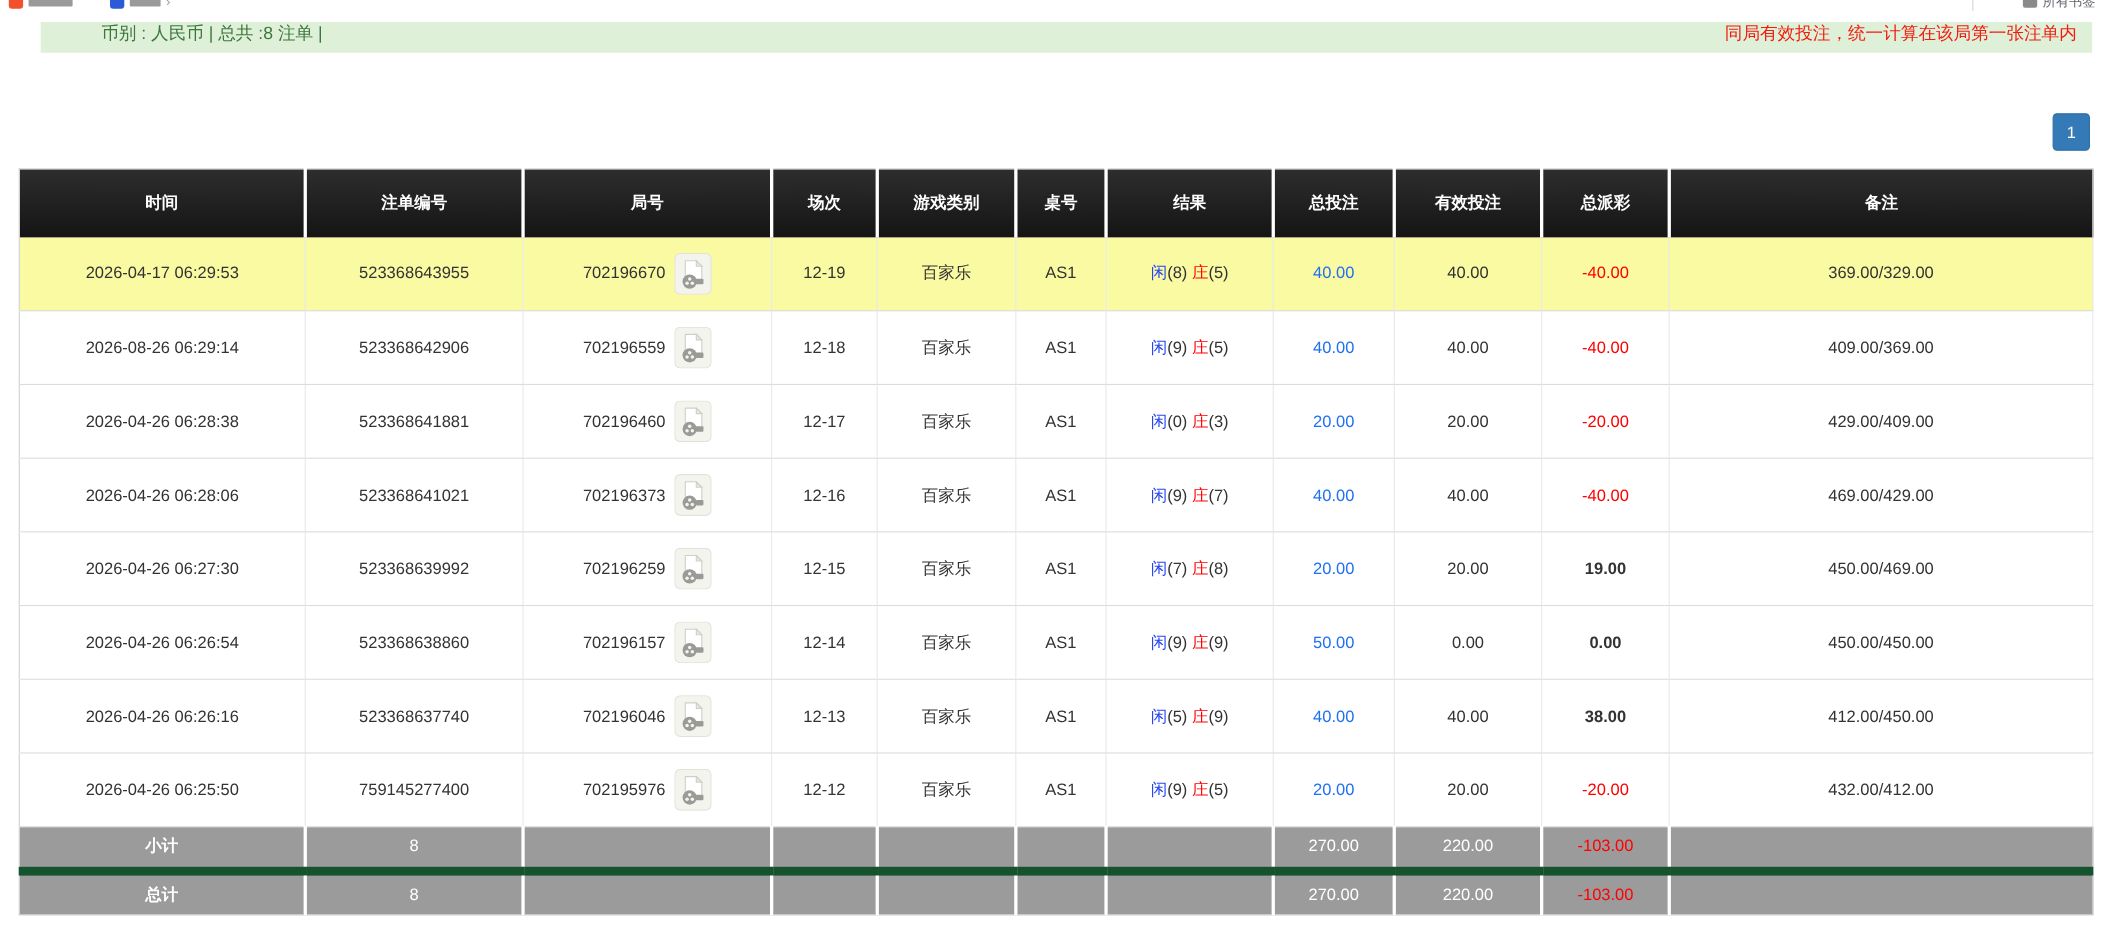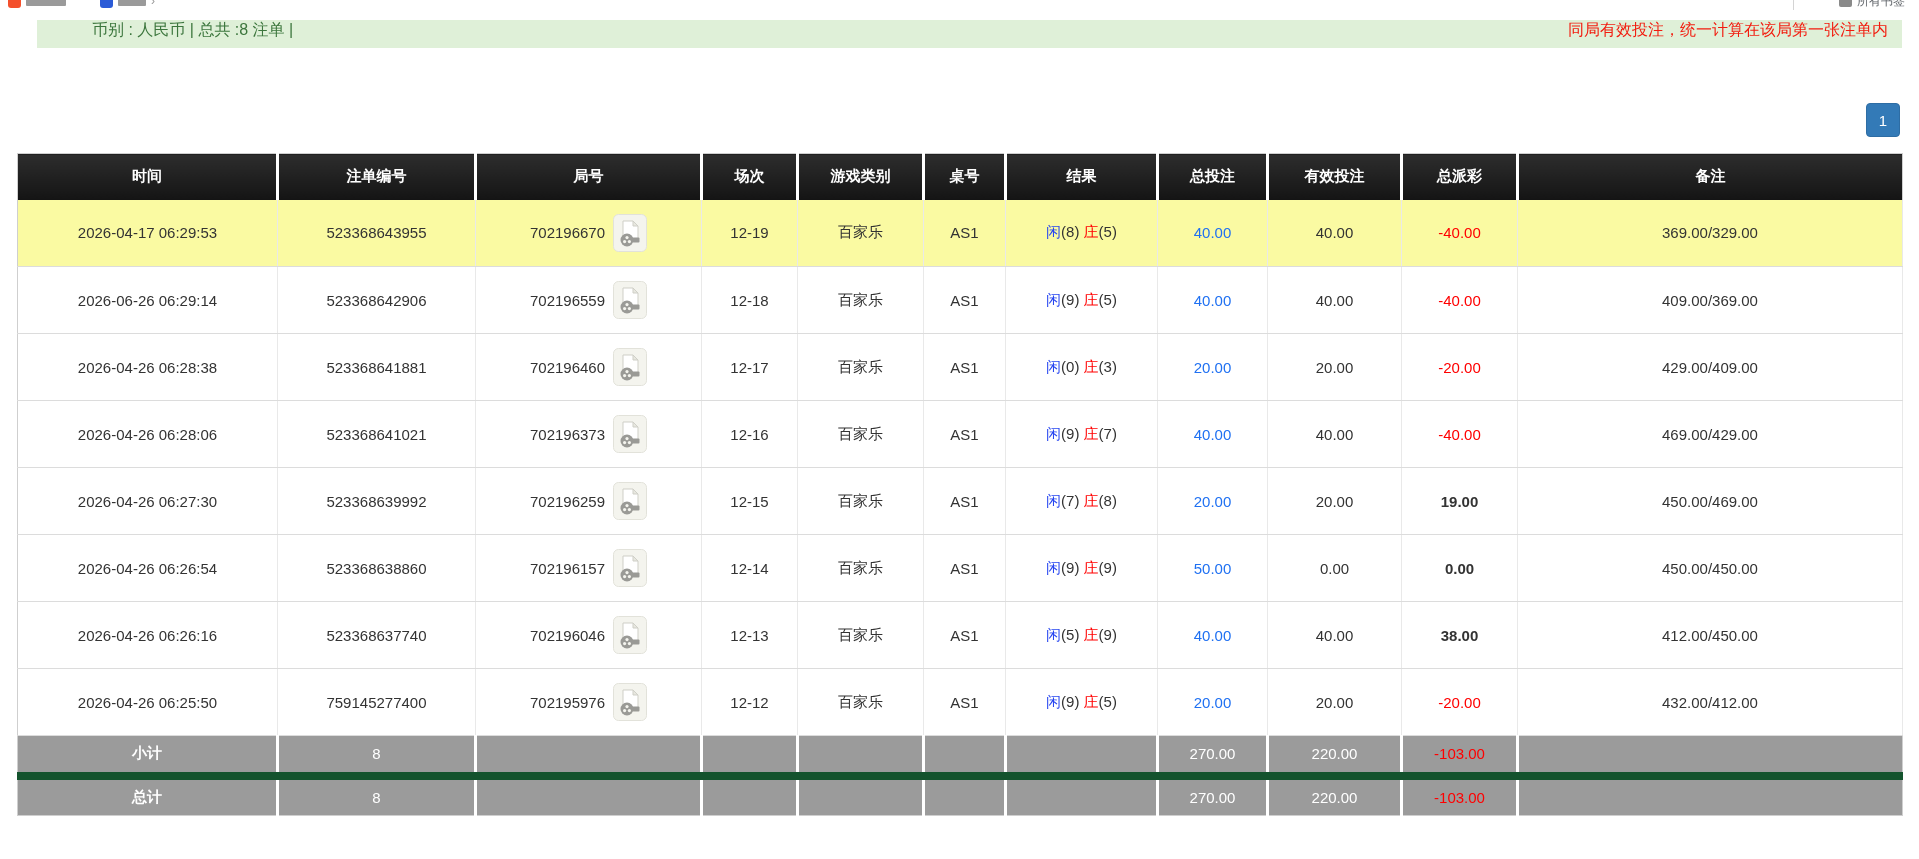--- a/index.html
+++ b/index.html
@@ -31,21 +31,21 @@
   .pager { position:absolute; top:103px; right:19px; }
   .page-btn { width:34px; height:34px; background:var(--pager-blue); color:#fff;
               border:1px solid #2e6da4; border-radius:4px; font-size:15px;
               font-family:inherit; cursor:pointer; }
 
   
   table.bets { position:absolute; left:17px; top:153px; width:1885px;
                border-collapse:collapse; table-layout:fixed;
                border:1px solid #cfcfcf; font-size:15px; }
   thead th { background:linear-gradient(#2d2d2d,#141414); color:#fff; font-weight:bold;
-             height:46px; text-align:center; border-right:3px solid #fff; }
+             height:62px; text-align:center; border-right:3px solid #fff; }
   thead th:last-child { border-right:none; }
   tbody td { height:67px; text-align:center; background:#fff;
              border-right:1px solid #e9e9e9; border-bottom:1px solid #dcdcdc;
              vertical-align:middle; color:#333; }
   tr.highlight td { background:var(--highlight-yellow); }
   .amt-blue  { color:var(--amount-blue); }
   .neg { color:var(--loss-red); }
   .pos { color:#333;font-weight:bold; }
   .res-p { color:var(--player-blue); }
   .res-b { color:var(--loss-red); }
@@ -144,21 +144,21 @@
     <td>
       <span class="res-p">闲</span><span>(8)</span>
       <span class="res-b">庄</span><span>(5)</span>
     </td>
     <td class="amt-blue">40.00</td>
     <td>40.00</td>
     <td class="neg">-40.00</td>
     <td>369.00/329.00</td>
   </tr>
       <tr>
-    <td>2026-06-26 06:29:14</td>
+    <td>2026-08-26 06:29:14</td>
     <td>523368642906</td>
     <td>
       <span class="round-cell">
         <span>702196559</span>
         <button class="video-btn">
           <svg width="34" height="38" viewBox="0 0 34 38">
             <rect x="0.5" y="0.5" width="33" height="37" rx="5" fill="#f4f4ee" stroke="#e2e2da"></rect>
             <path d="M10 7 h10 l5 5 v14 h-15 z" fill="#ffffff" stroke="#cfcfc7"></path>
             <path d="M20 7 l5 5 h-5 z" fill="#e8e8e0" stroke="#cfcfc7"></path>
             <circle cx="14" cy="26" r="6.5" fill="#9a9a96"></circle>

